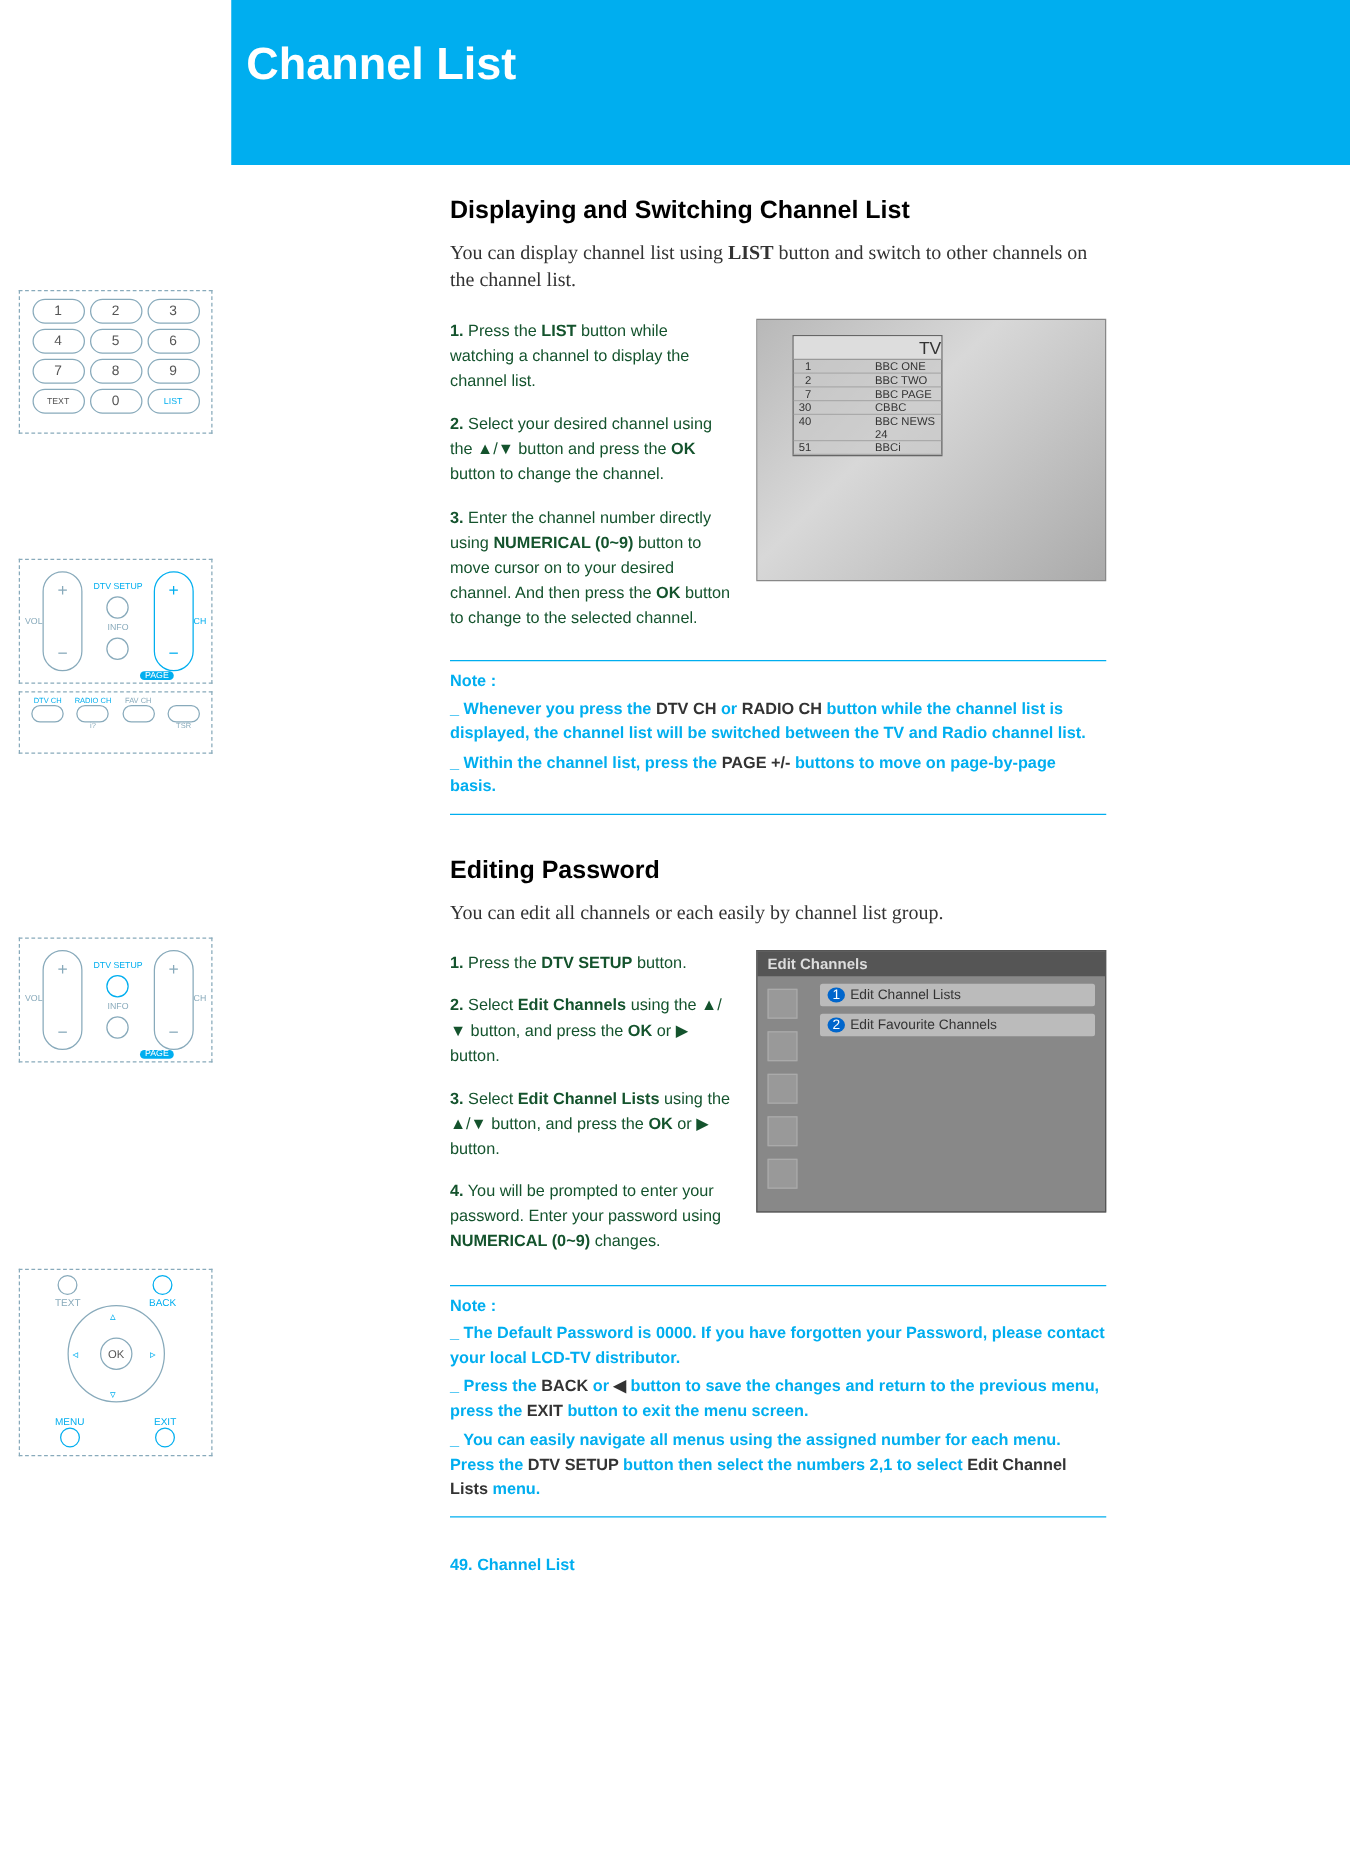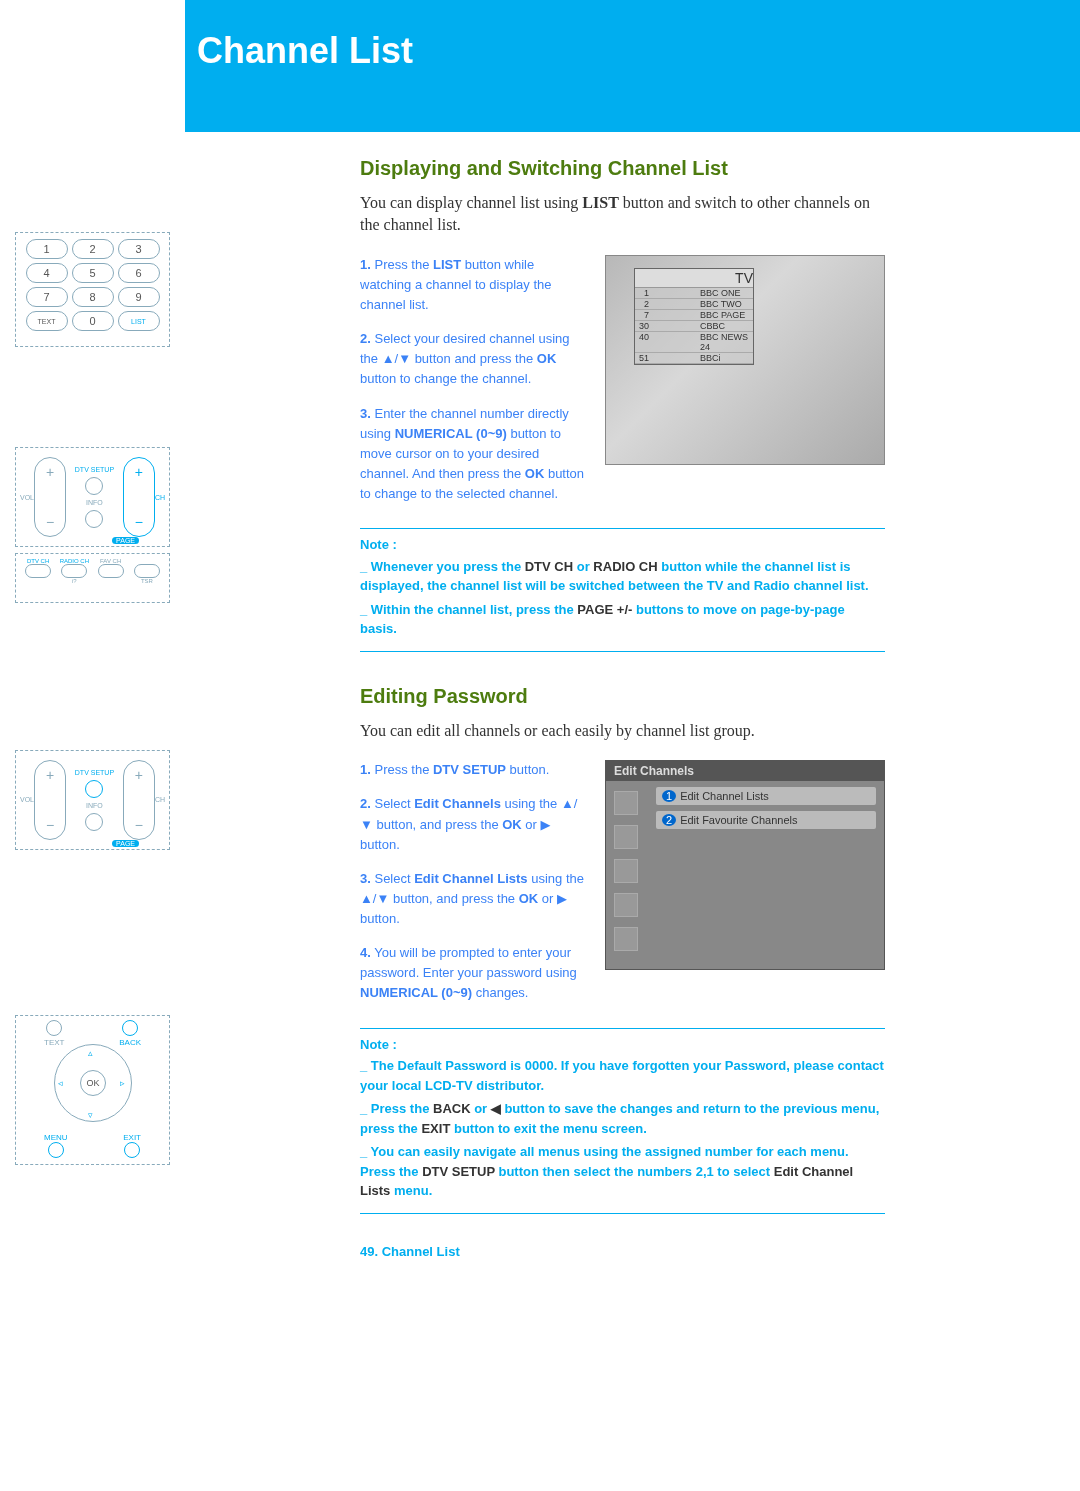--- a/index.html
+++ b/index.html
@@ -21,42 +21,42 @@
     font-weight: bold;
     margin-left: 12px;
   }
   .content {
     margin-left: 185px;
     width: 720px;
     padding-right: 20px;
   }
   .section { position: relative; padding-top: 25px; }
   h2 {
-    color: #4d7c0f;
+    color: #000000;
     font-size: 20px;
     font-weight: bold;
     margin: 0 0 12px 175px;
   }
   .intro {
     font-family: Georgia, 'Times New Roman', serif;
     font-size: 16px;
     color: #333;
     margin: 0 0 18px 175px;
     line-height: 1.4;
   }
   .two-col {
     display: flex;
     gap: 18px;
     margin-left: 175px;
   }
   .steps {
     flex: 1;
     font-size: 13px;
     line-height: 1.55;
-    color: #3b82f6;
+    color: #14532d;
   }
   .steps ol { list-style: none; padding: 0; }
   .steps li { margin-bottom: 14px; }
   .steps .num { font-weight: bold; }
   .screenshot {
     width: 280px;
     height: 210px;
     background: linear-gradient(135deg,#b8b8b8,#d8d8d8 40%,#aaa);
     border: 1px solid #888;
     position: relative;

